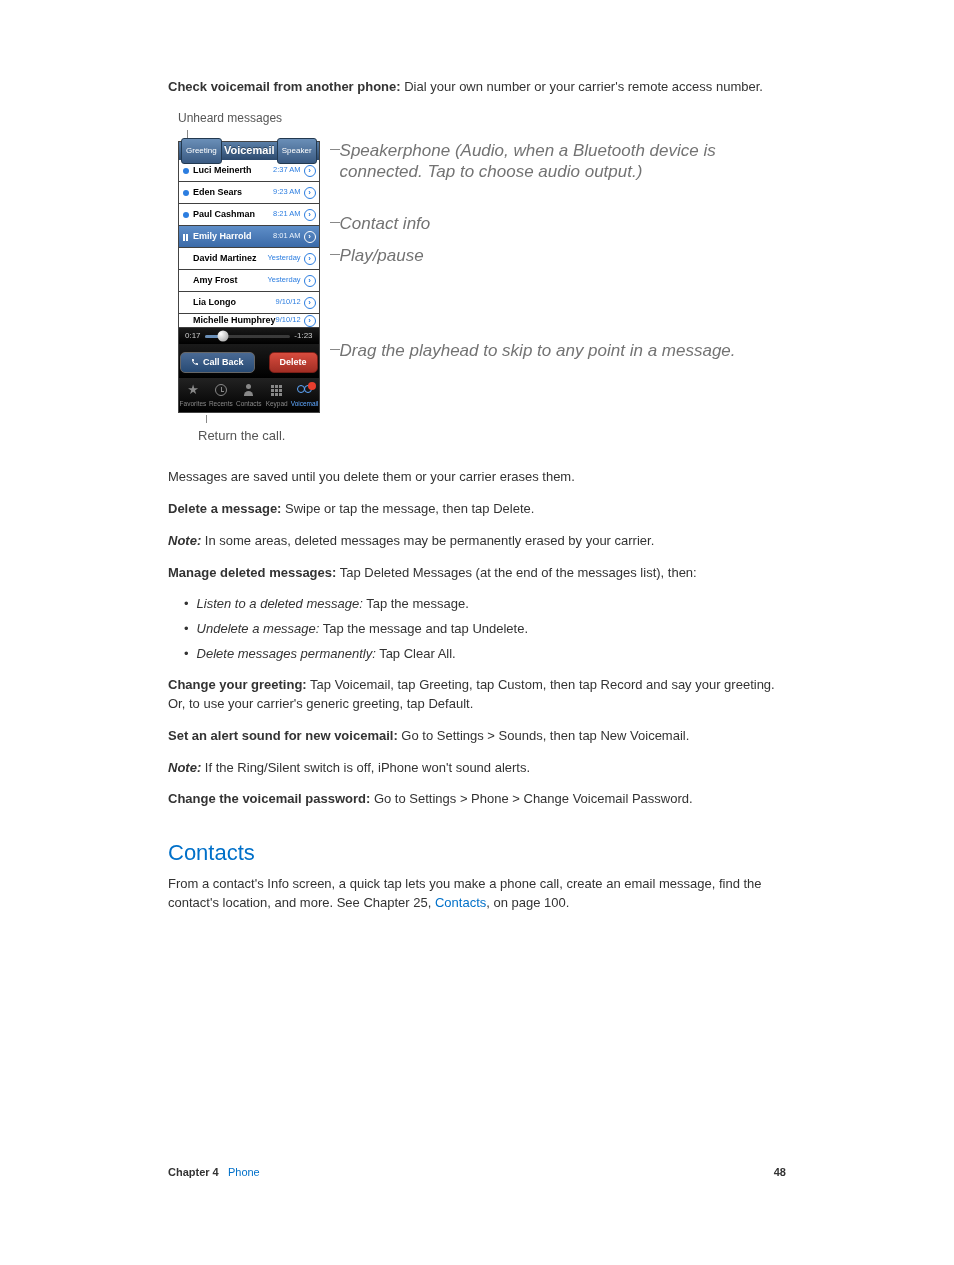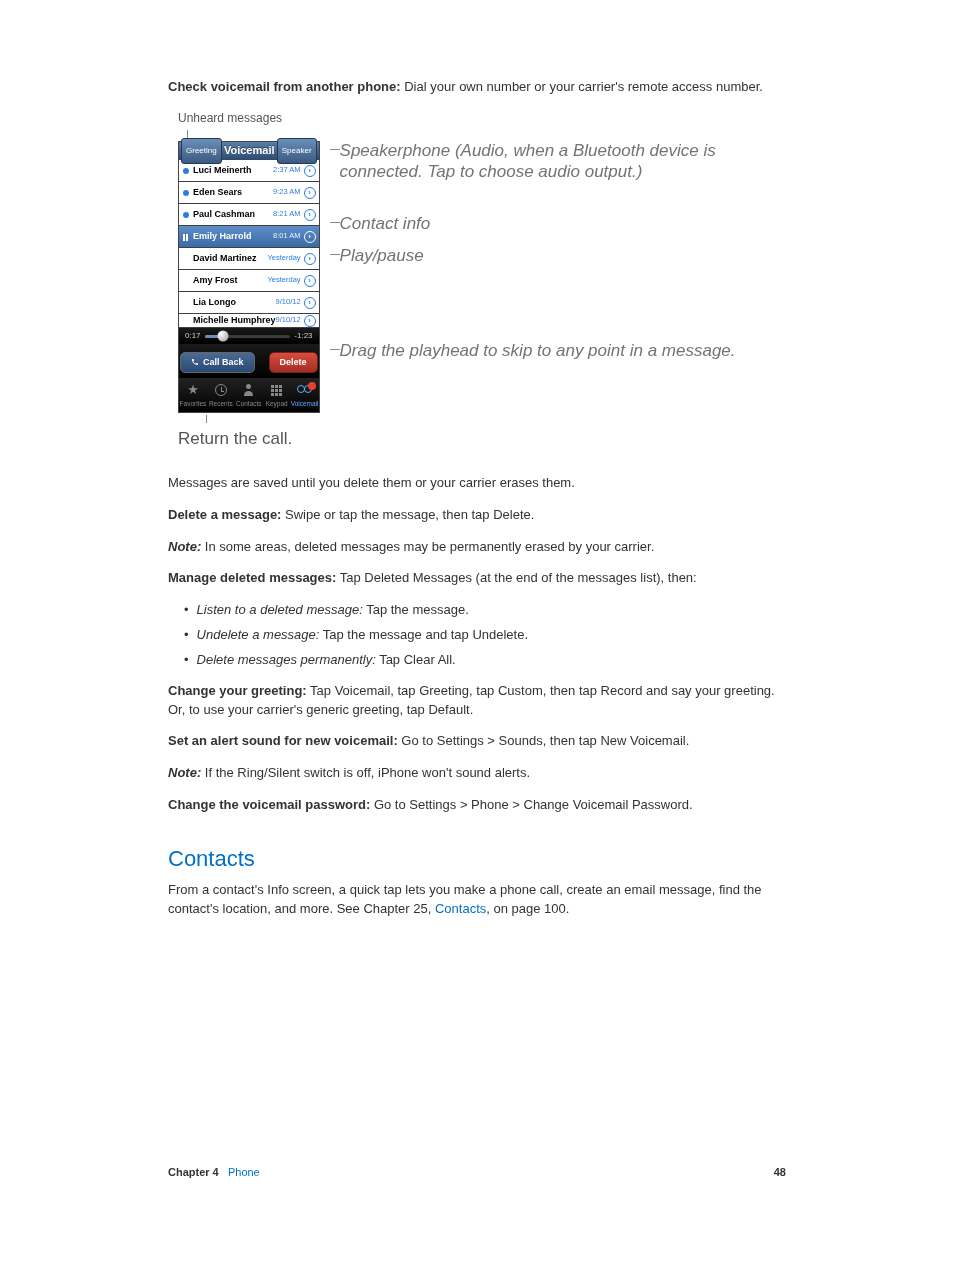--- a/index.html
+++ b/index.html
@@ -231,23 +231,24 @@
     position: absolute;
     left: 0; top: 8px;
     width: 10px; height: 1px; background: #888;
   }
   .callout.c1 { } 
   .callout.c2 { margin-top: 32px; } 
   .callout.c3 { margin-top: 12px; } 
   .callout.c4 { margin-top: 74px; }
 
   .caption-bottom {
-    font-size: 17px;
+    font-size: 13px;
     color: #555;
     margin-top: 4px;
+    margin-left: 20px;
   }
   .tick-bottom {
     width: 1px; height: 8px; background: #888; margin-left: 28px; margin-top: 2px;
   }
 </style>
 </head>
 <body>
 
 <div class="page">
 

